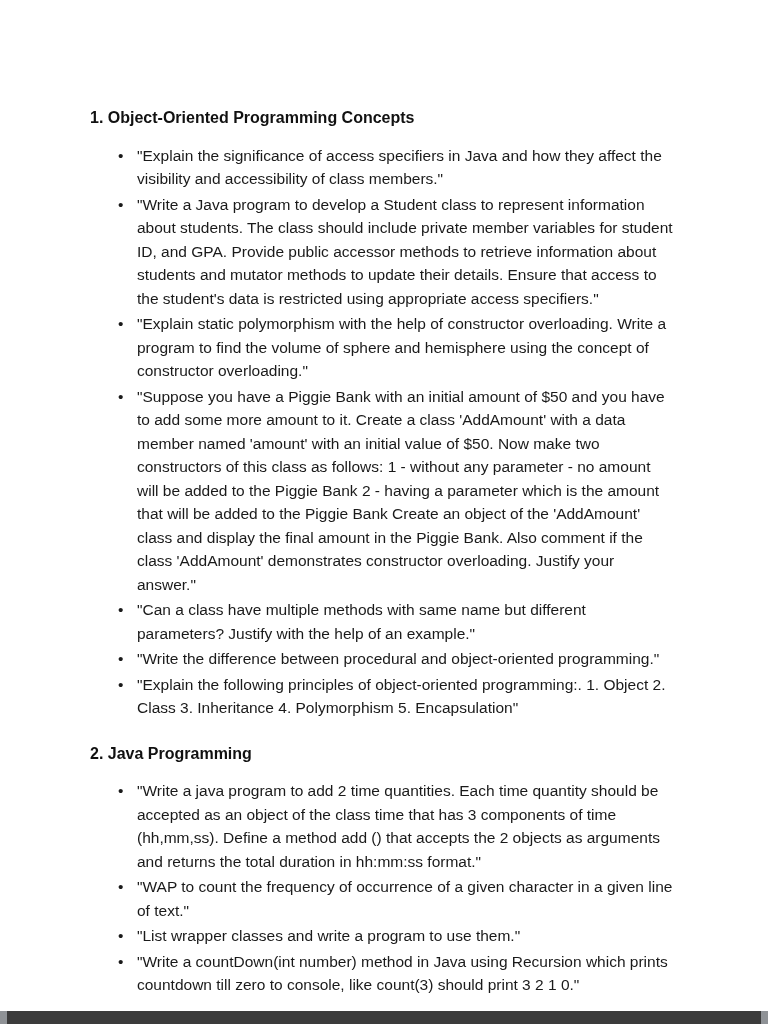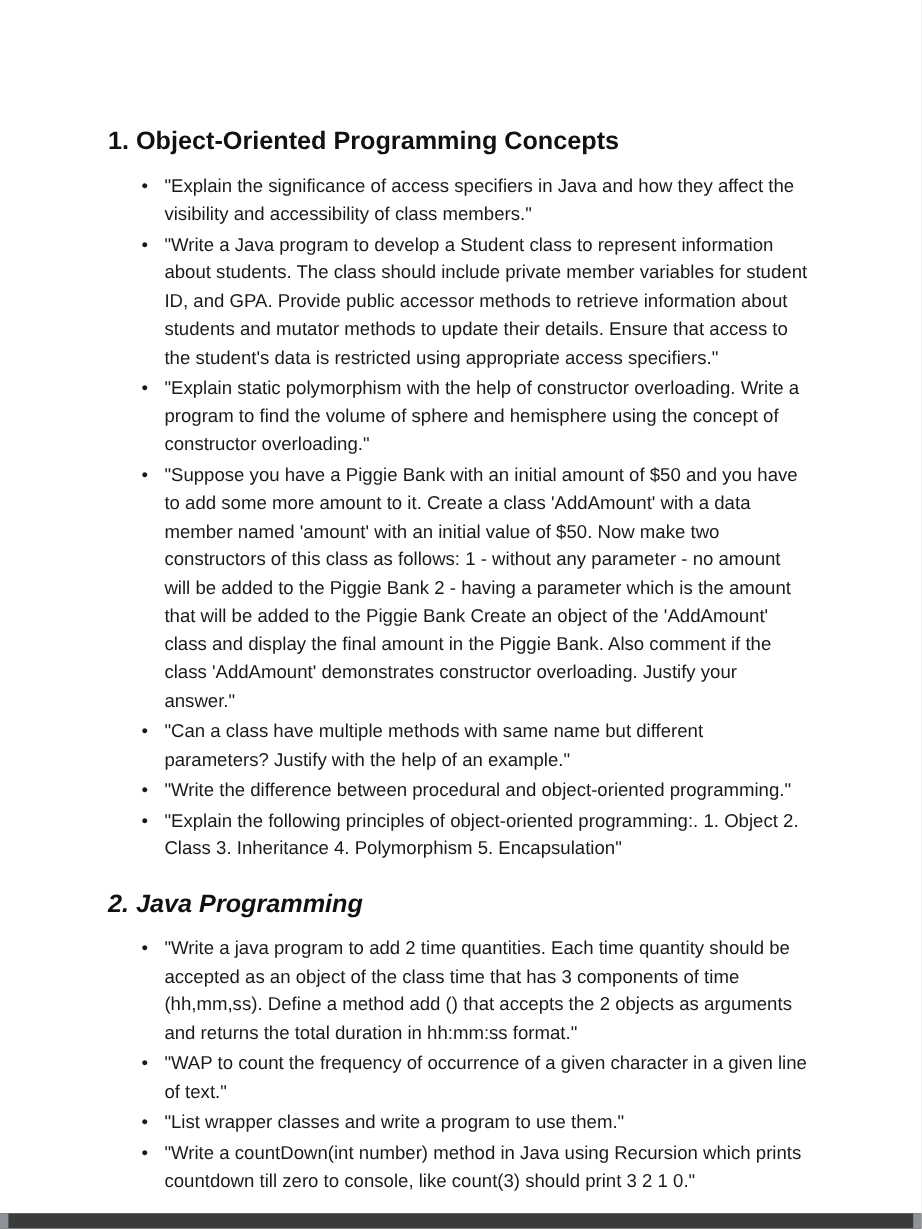--- a/index.html
+++ b/index.html
@@ -28,28 +28,27 @@
     background: #ffffff;
     color: #1a1a1a;
     padding: 106px 92px 0 90px;
     font-size: 15.5px;
     line-height: 23.5px;
     -webkit-font-smoothing: antialiased;
   }
 
   .section-heading {
     font-weight: bold;
-    font-size: 21px;
+    font-size: 16px;
     color: #111111;
     margin-bottom: 14px;
   }
 
   .section + .section .section-heading {
     margin-top: 22px;
-    font-style: italic;
   }
 
   ul.bullet-list {
     list-style: none;
     padding-left: 28px;
     margin: 0 0 6px 0;
   }
 
   li.bullet-item {
     position: relative;

